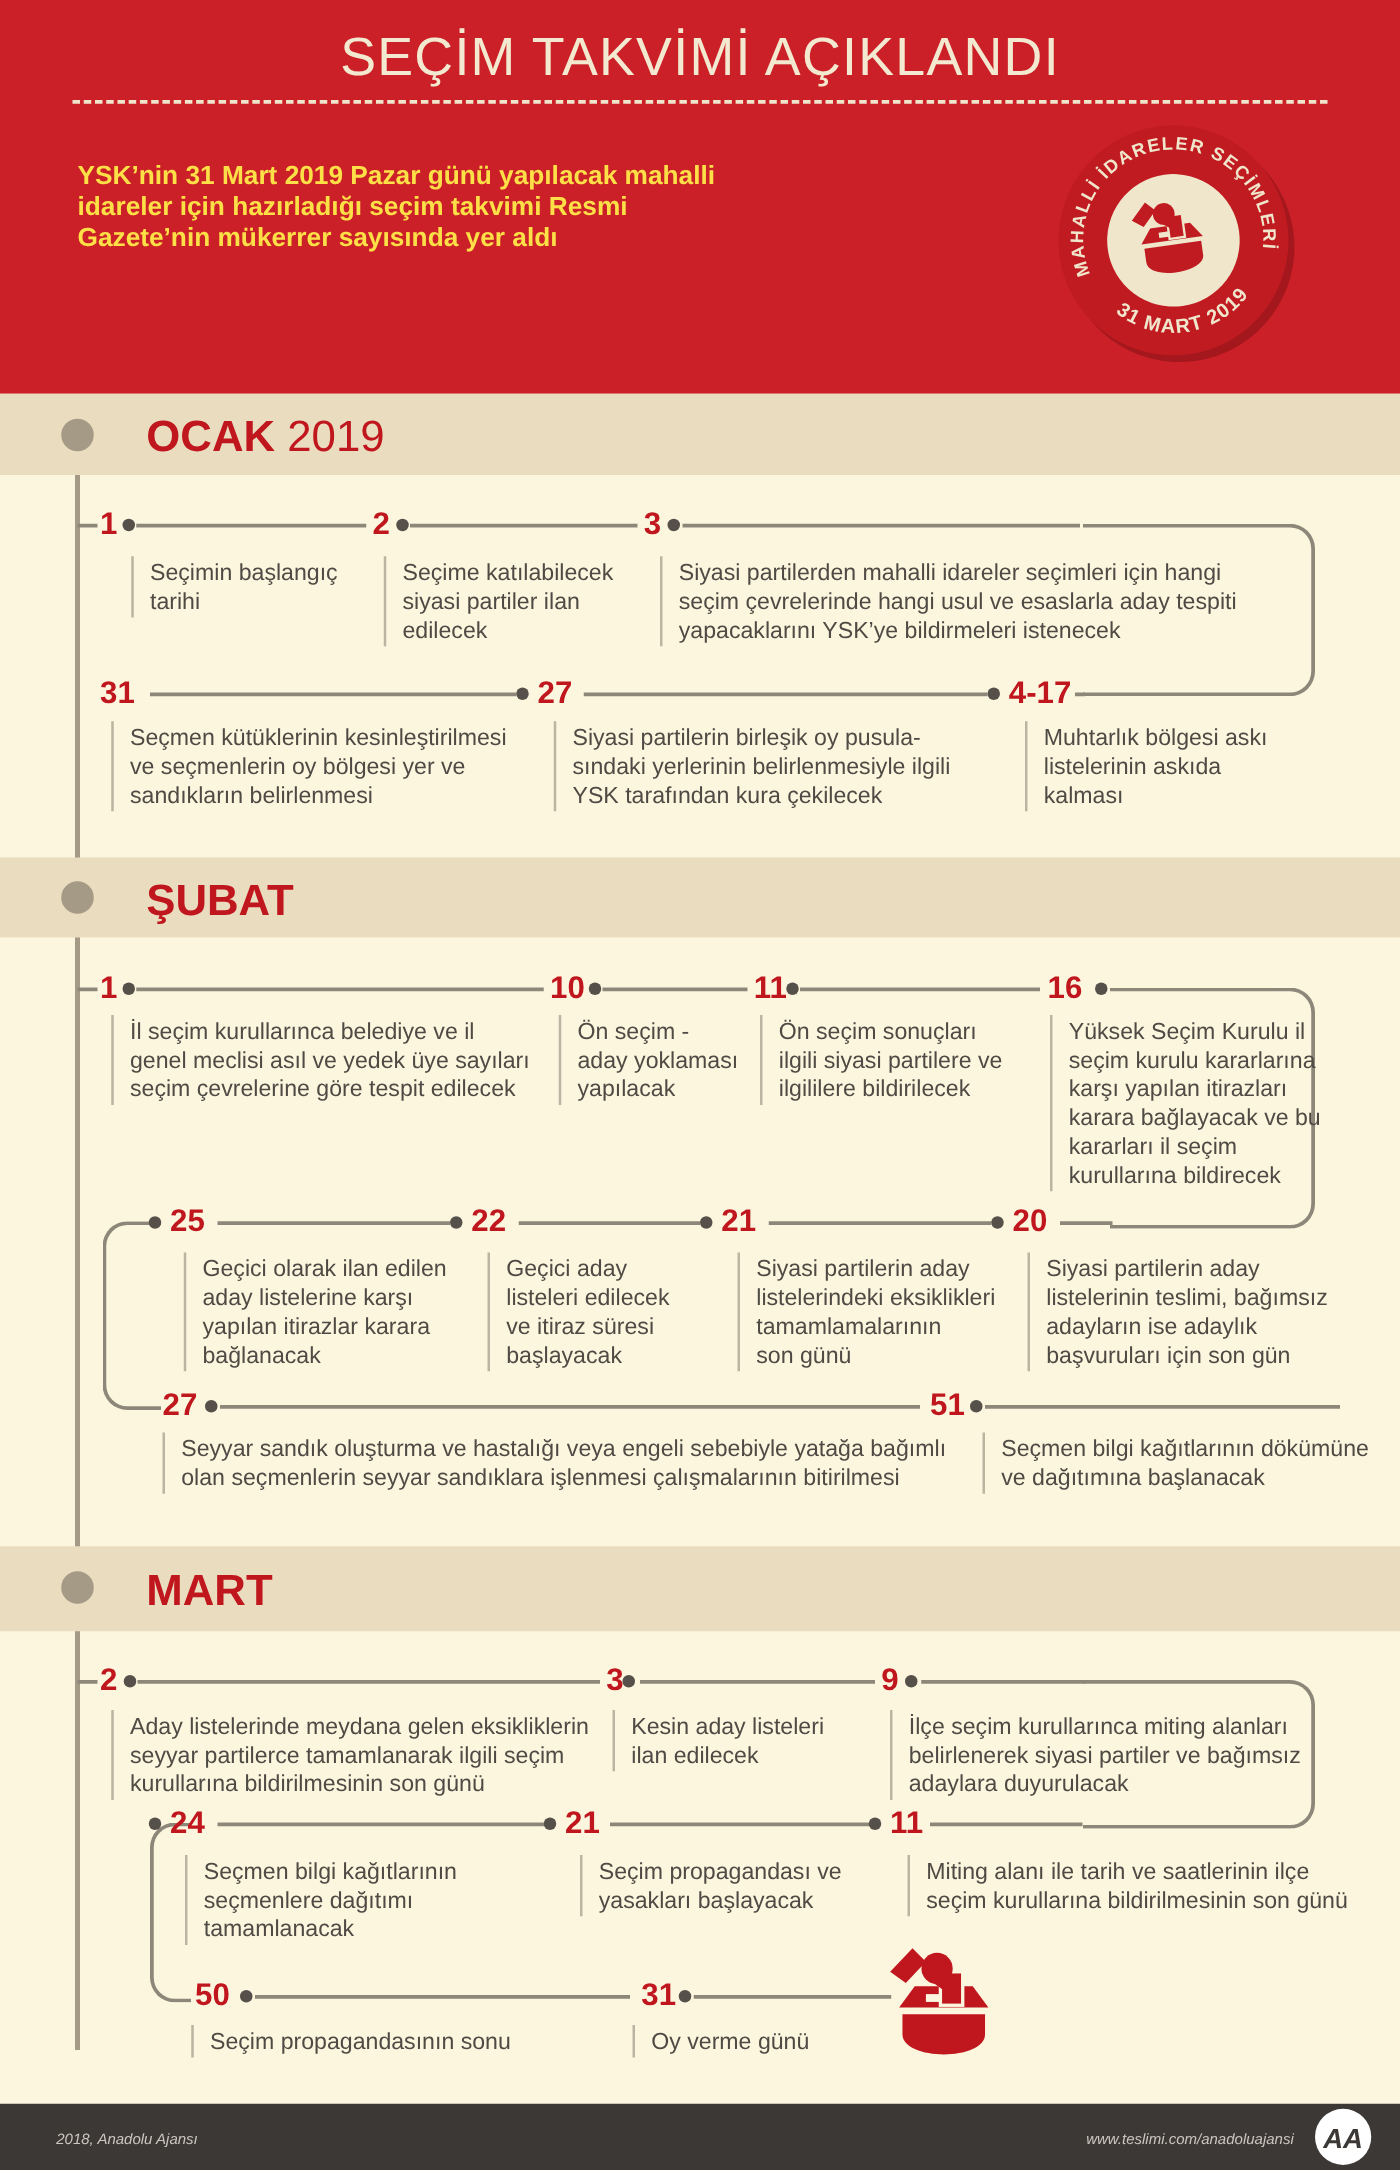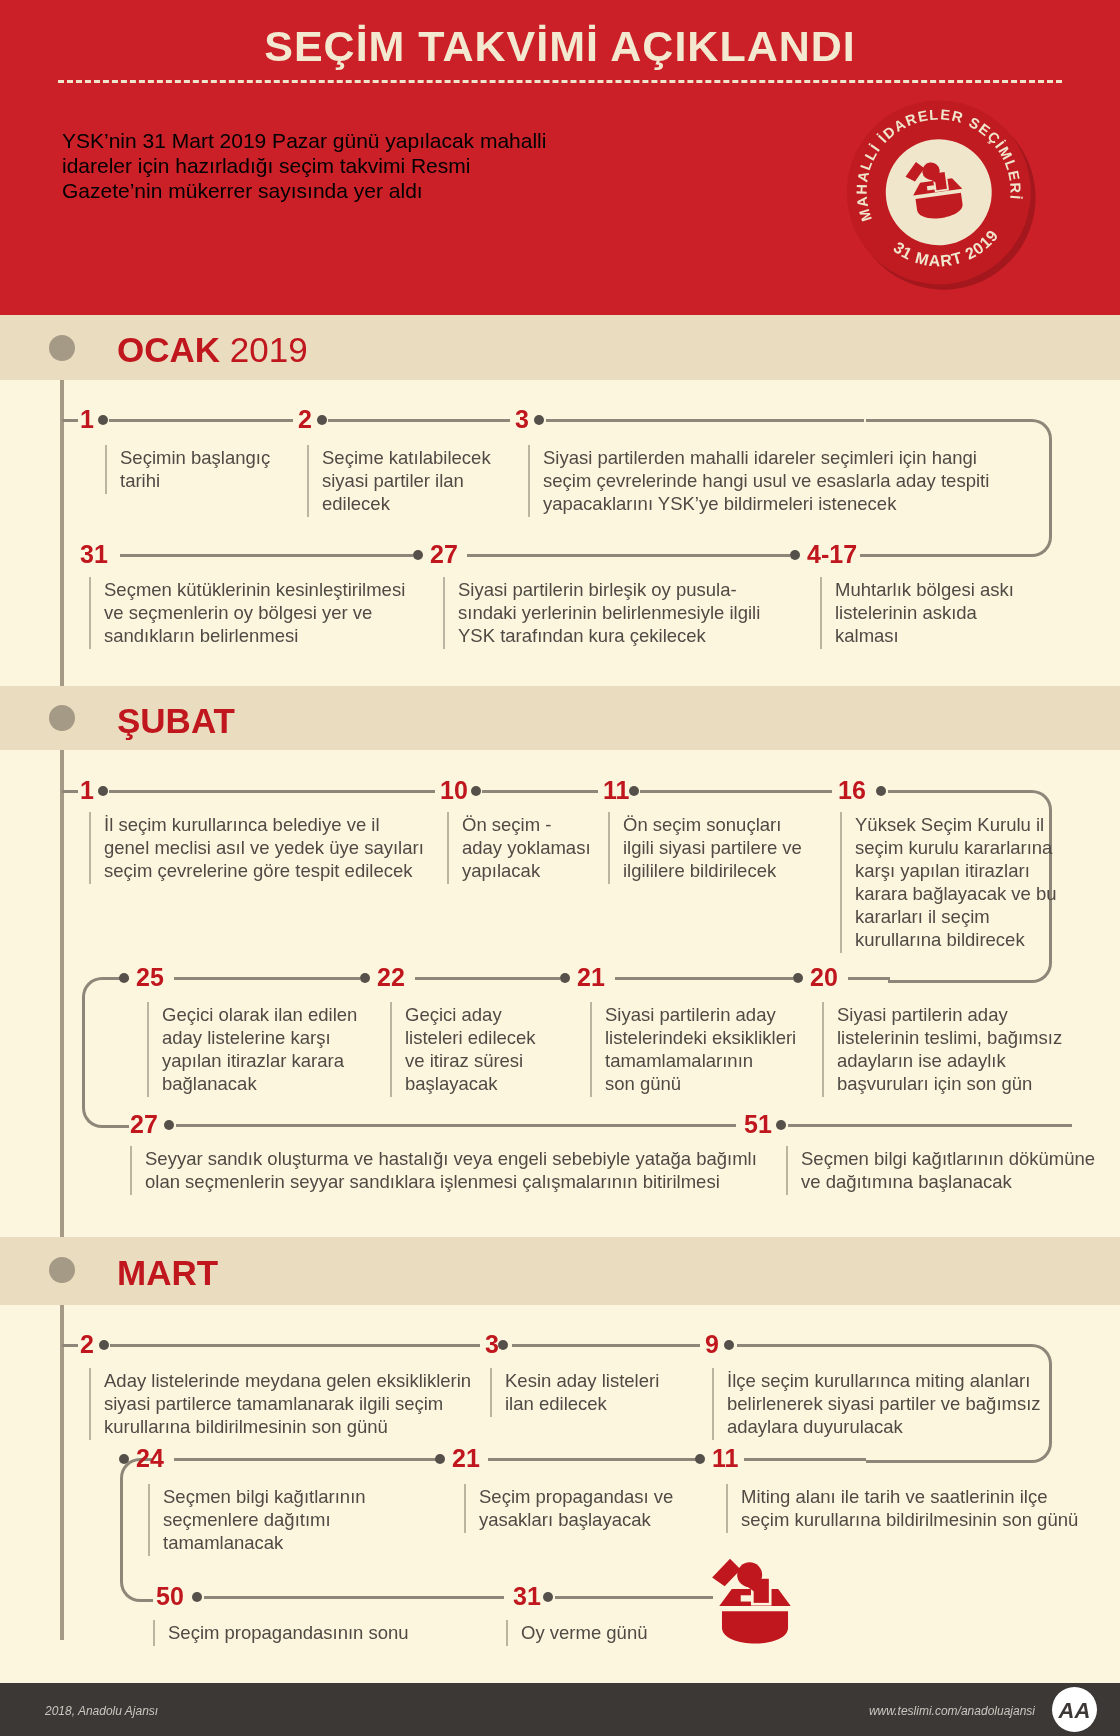--- a/index.html
+++ b/index.html
@@ -4,25 +4,25 @@
 <style>
   html,body{margin:0;padding:0}
   body{
     width:1120px;height:1736px;position:relative;overflow:hidden;
     background:#fcf6df;font-family:"Liberation Sans",sans-serif;
   }
   .abs{position:absolute}
   
   .hdr{position:absolute;left:0;top:0;width:1120px;height:315px;background:#cb2027}
   .title{position:absolute;left:0;top:22px;width:1120px;text-align:center;
-         font-size:43px;font-weight:bold;letter-spacing:1px;color:#f3e9d0}
+         font-size:43px;font-weight:normal;letter-spacing:1px;color:#f3e9d0}
   .dashes{position:absolute;left:58px;top:80px;width:1004px;height:0;
           border-top:3px dashed #efe5cc}
-  .intro{position:absolute;left:62px;top:128px;width:520px;font-size:21px;font-weight:normal;
-         line-height:25px;color:#000000;white-space:pre-line}
+  .intro{position:absolute;left:62px;top:128px;width:520px;font-size:21px;font-weight:bold;
+         line-height:25px;color:#fde047;white-space:pre-line}
   .badge{position:absolute;left:843px;top:92px;width:196px;height:204px;transform:rotate(-8deg)}
   
   .band{position:absolute;left:0;width:1120px;background:#eadcbf}
   .mtitle{position:absolute;font-size:35px;font-weight:bold;color:#c0161d;white-space:nowrap}
   .mtitle .yr{font-weight:normal}
   .mdot{position:absolute;width:26px;height:26px;border-radius:50%;background:#a59a86}
   .vline{position:absolute;left:60px;top:348px;width:4px;height:1292px;background:#a59a86}
   
   .ln{position:absolute;height:3px;background:#8d8779}
   .dt{position:absolute;width:10px;height:10px;border-radius:50%;background:#55504a}
@@ -211,21 +211,21 @@
 <div class="dt" style="left:498px;top:1340px"></div>
 <div class="dt" style="left:724px;top:1340px"></div>
 <div class="dt" style="left:119px;top:1454px"></div>
 <div class="dt" style="left:435px;top:1454px"></div>
 <div class="dt" style="left:695px;top:1454px"></div>
 <div class="dt" style="left:192px;top:1592px"></div>
 <div class="dt" style="left:543px;top:1592px"></div>
 
 <div class="num" style="left:80px;top:1332px">2</div>
 <div class="txt" style="left:89px;top:1368px">Aday listelerinde meydana gelen eksikliklerin
-siyasi partilerce tamamlanarak ilgili seçim
+seyyar partilerce tamamlanarak ilgili seçim
 kurullarına bildirilmesinin son günü</div>
 <div class="num" style="left:485px;top:1332px">3</div>
 <div class="txt" style="left:490px;top:1368px">Kesin aday listeleri
 ilan edilecek</div>
 <div class="num" style="left:705px;top:1332px">9</div>
 <div class="txt" style="left:712px;top:1368px">İlçe seçim kurullarınca miting alanları
 belirlenerek siyasi partiler ve bağımsız
 adaylara duyurulacak</div>
 <div class="num" style="left:136px;top:1446px">24</div>
 <div class="txt" style="left:148px;top:1484px">Seçmen bilgi kağıtlarının

